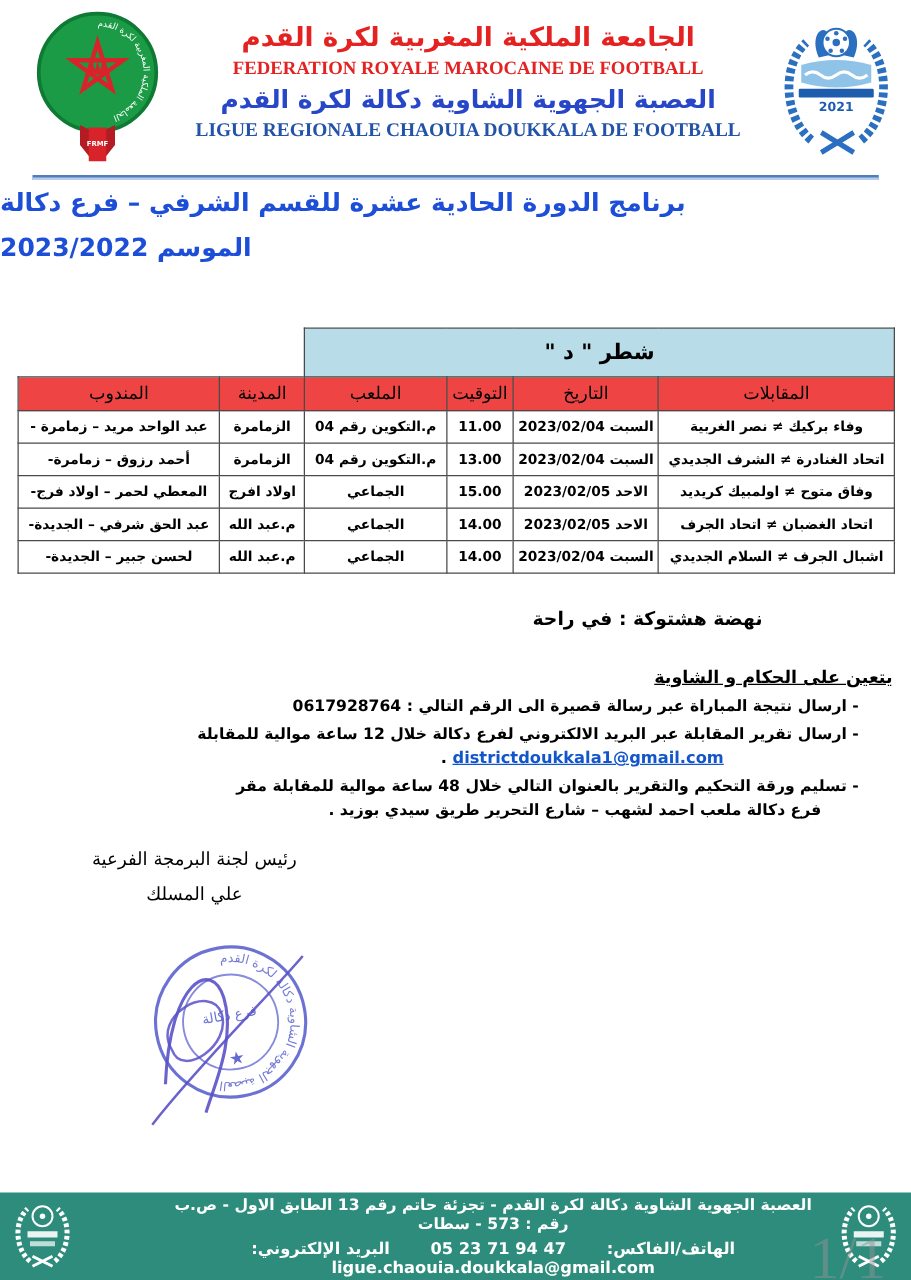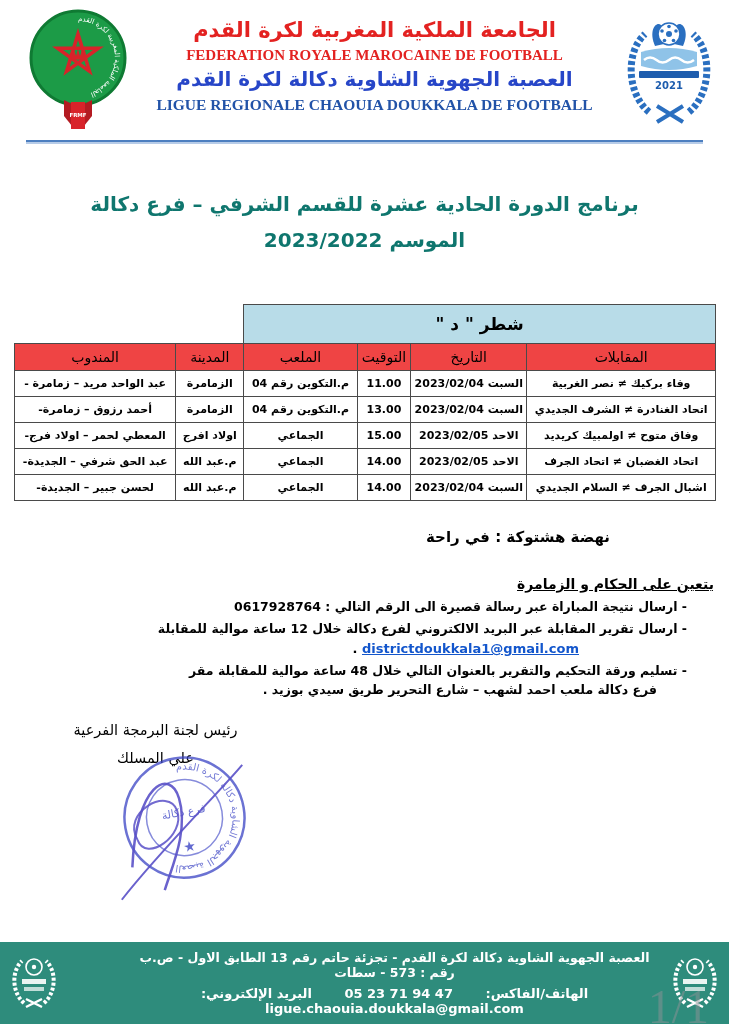--- a/index.html
+++ b/index.html
@@ -13,21 +13,21 @@
   .letterhead { display: flex; align-items: flex-start; padding: 8px 6px 0 26px; }
   .logo-left  { width: 106px; flex: 0 0 106px; }
   .logo-right { width: 106px; flex: 0 0 106px; padding-top: 6px; }
   .head-center{ flex: 1; text-align: center; padding-top: 10px; }
   .h-ar1 { direction: rtl; color: #e32221; font-size: 21px; font-weight: bold; }
   .h-fr1 { color: #e32221; font-family: "Liberation Serif", serif; font-weight: bold; font-size: 15px; margin-top: 5px; }
   .h-ar2 { direction: rtl; color: #2746c8; font-size: 20px; font-weight: bold; margin-top: 3px; }
   .h-fr2 { color: #2253a8; font-family: "Liberation Serif", serif; font-weight: bold; font-size: 15.5px; margin-top: 5px; }
   .head-rule { height: 4px; background: #4d7fc0; border-bottom: 2px solid #b7cce8; margin: 6px 26px 0 26px; }
   
-  .doc-title { direction: rtl; text-align: center; font-weight: bold; font-size: 20px; margin-top: 42px; line-height: 1.8; color:#0f766e; }
+  .doc-title { direction: rtl; text-align: left; font-weight: bold; font-size: 20px; line-height: 1.8; color:#1d4ed8; }
   
   .table-wrap { margin: 46px 13px 0 14px; direction: rtl; }
   table { width: 100%; border-collapse: collapse; table-layout: fixed; }
   .banner-cell {
     background: #b8dce8; border: 1.5px solid #4a4a4a; text-align: center;
     font-weight: bold; font-size: 17px; height: 39px; color:#000;
   }
   .spacer-cell { border: none; background: transparent; }
   th {
     background: #ef4444; border: 1.5px solid #4a4a4a; font-weight: normal;
@@ -44,21 +44,21 @@
   .instr-heading { text-align: right; padding-right: 15px; font-weight: bold; text-decoration: underline; font-size: 14px; margin-top: 30px; color:#000; }
   .instr-item { text-align: right; padding-right: 42px; font-weight: bold; font-size: 12.5px; margin-top: 7px; color:#000; }
   .email-line { text-align: right; padding-right: 150px; font-weight: bold; font-size: 13px; margin-top: 5px; padding-left: 12px; }
   .email-link { color: #1356cc; text-decoration: underline; cursor: pointer; }
   .instr-cont { text-align: right; padding-right: 72px; font-weight: bold; font-size: 12.5px; margin-top: 4px; color:#000; }
   
   .signature { direction: rtl; margin: 20px 0 0 48px; width: 215px; text-align: center; font-size: 14.5px; line-height: 1.9; color:#000; }
   .stamp { position: absolute; left: 82px; top: 740px; width: 200px; height: 150px; transform: rotate(-10deg); opacity: .88; }
   
   .footer {
-    position: absolute; left: 0; bottom: 0; width: 100%; height: 82px;
+    position: absolute; left: 0; bottom: 0; width: 100%; height: 70px;
     background: #2e8c7c; display: flex; align-items: center; color: #fff; z-index: 1;
   }
   .f-logo { flex: 0 0 58px; padding: 0 8px; }
   .f-center { flex: 1; text-align: center; padding-left: 60px; }
   .f-line1 { direction: rtl; font-size: 12.5px; font-weight: bold; }
   .f-line2 { direction: rtl; font-size: 13px; font-weight: bold; margin-top: 6px; }
   .f-line2 span { margin: 0 14px; }
   .watermark {
     position: absolute; right: 20px; bottom: -10px; z-index: 2;
     font-family: "Liberation Serif", serif; font-size: 48px; color: #8e9296; opacity: .5;
@@ -197,21 +197,21 @@
       <td class="cell">م.عبد الله</td>
       <td class="cell">لحسن جبير – الجديدة-</td>
     </tr>
   </tbody>
     </table>
   </div>
 
   <div class="rest-note rtl">نهضة هشتوكة : في راحة</div>
 
   <div class="rtl">
-    <div class="instr-heading">يتعين على الحكام و الزمامرة</div>
+    <div class="instr-heading">يتعين على الحكام و الشاوية</div>
     <div class="instr-item">- ارسال نتيجة المباراة عبر رسالة قصيرة الى الرقم التالي : 0617928764</div>
     <div class="instr-item">- ارسال تقرير المقابلة عبر البريد الالكتروني لفرع دكالة خلال 12 ساعة موالية للمقابلة</div>
     <div class="email-line">
       <span class="email-link">districtdoukkala1@gmail.com</span>
       <span>.</span>
     </div>
     <div class="instr-item">- تسليم ورقة التحكيم والتقرير بالعنوان التالي خلال 48 ساعة موالية للمقابلة مقر</div>
     <div class="instr-cont">فرع دكالة ملعب احمد لشهب – شارع التحرير طريق سيدي بوزيد .</div>
   </div>
 

